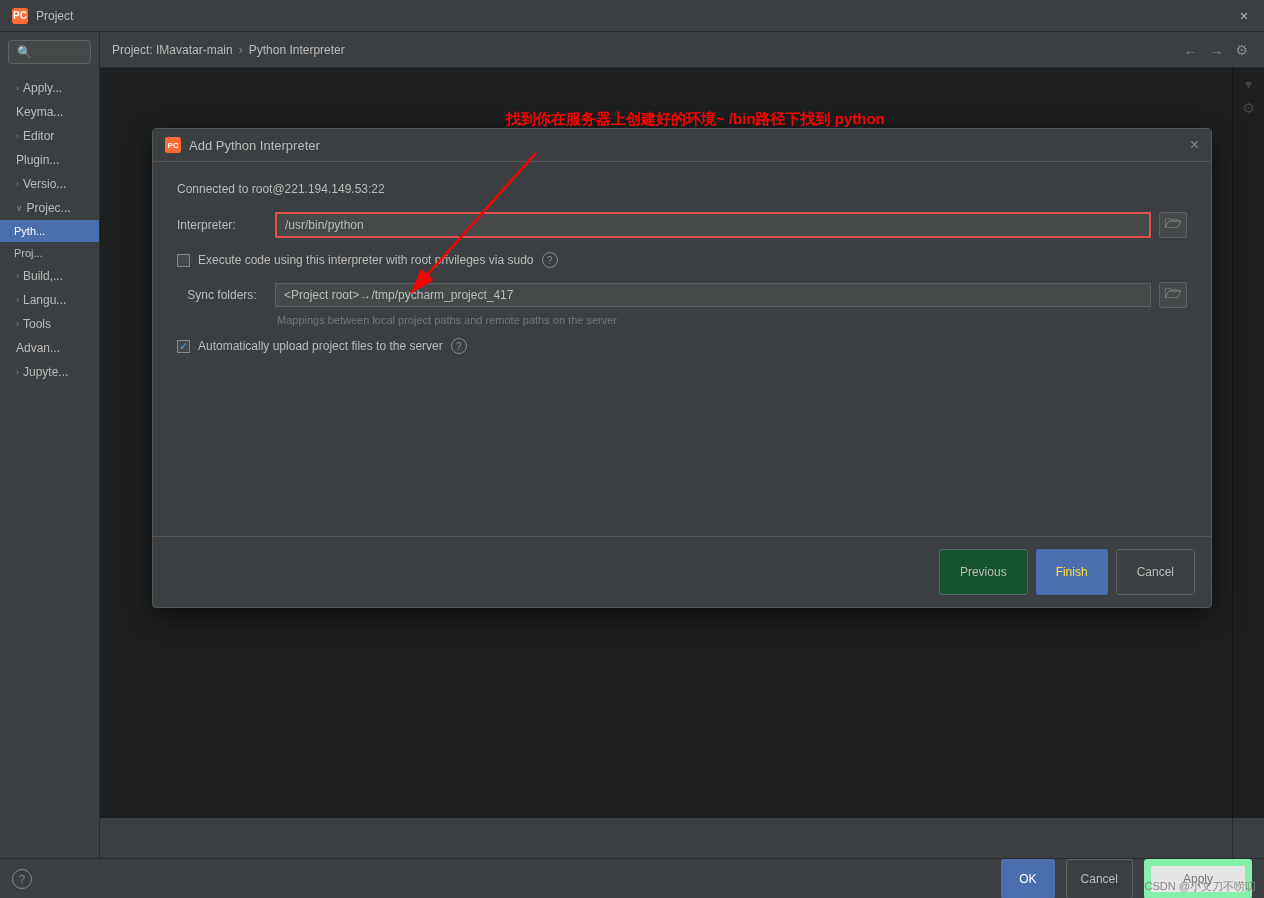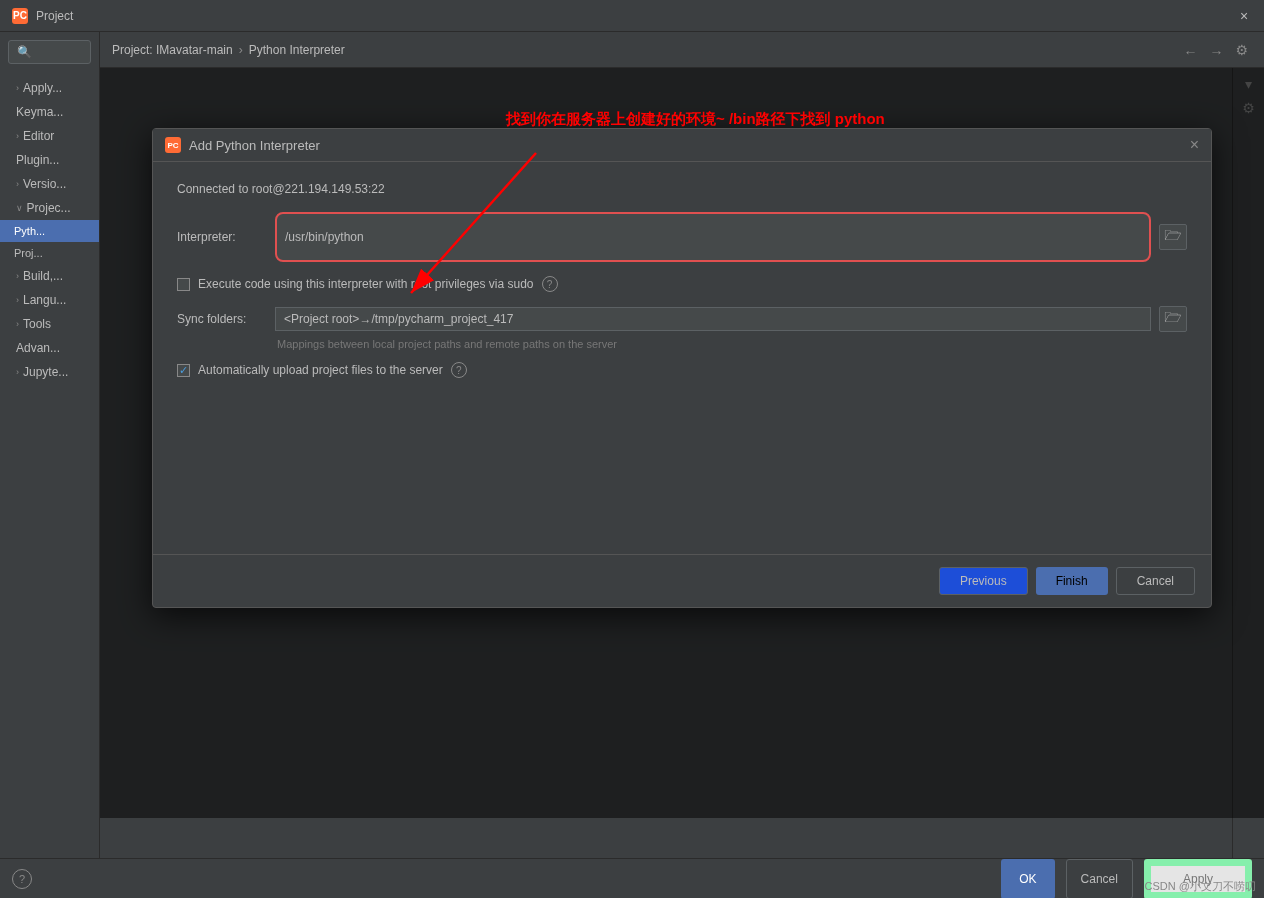--- a/index.html
+++ b/index.html
@@ -317,23 +317,23 @@
       min-width: 90px;
       color: #bbbbbb;
       font-size: 12px;
       text-align: left;
     }
     .dialog-field-input {
       flex: 1;
       background: #45494a;
       border: 1px solid #5c6164;
       color: #bbbbbb;
-      padding: 16px 8px;
-      font-size: 12px;
-      border-radius: 8px;
+      padding: 4px 8px;
+      font-size: 12px;
+      border-radius: 1px;
     }
     .field-highlighted {
       border: 2px solid #e05050 !important;
     }
     .dialog-field-browse {
       width: 28px; height: 26px;
       background: #45494a;
       border: 1px solid #5c6164;
       color: #bbbbbb;
       cursor: pointer;
@@ -372,21 +372,21 @@
       font-weight: normal;
     }
     .sync-field {
       display: flex;
       align-items: center;
       gap: 8px;
       margin-bottom: 6px;
     }
     .sync-label {
       min-width: 90px;
-      text-align: left;
+      text-align: center;
       color: #bbbbbb;
       font-size: 12px;
     }
     .sync-input {
       flex: 1;
       background: #45494a;
       border: 1px solid #5c6164;
       color: #bbbbbb;
       padding: 4px 8px;
       font-size: 12px;
@@ -417,32 +417,32 @@
     
     .dialog-footer {
       padding: 12px 16px;
       display: flex;
       justify-content: flex-end;
       gap: 8px;
       border-top: 1px solid #555;
       flex-shrink: 0;
     }
     .btn-previous {
-      background: #1d4ed8;
+      background: #14532d;
       border: 1px solid #5c6164;
       color: #bbbbbb;
-      padding: 6px 20px;
+      padding: 15px 20px;
       border-radius: 3px;
       cursor: pointer;
       font-size: 12px;
     }
     .btn-finish {
       background: #4b6eaf;
       border: none;
-      color: #000000;
+      color: #fde047;
       padding: 6px 20px;
       border-radius: 3px;
       cursor: pointer;
       font-size: 12px;
     }
     .btn-dialog-cancel {
       background: #3c3f41;
       border: 1px solid #5c6164;
       color: #bbbbbb;
       padding: 6px 20px;

